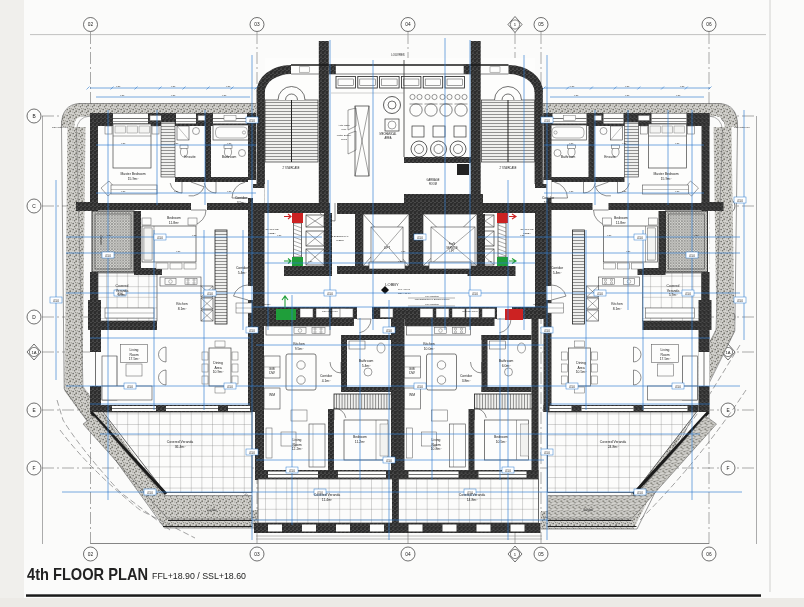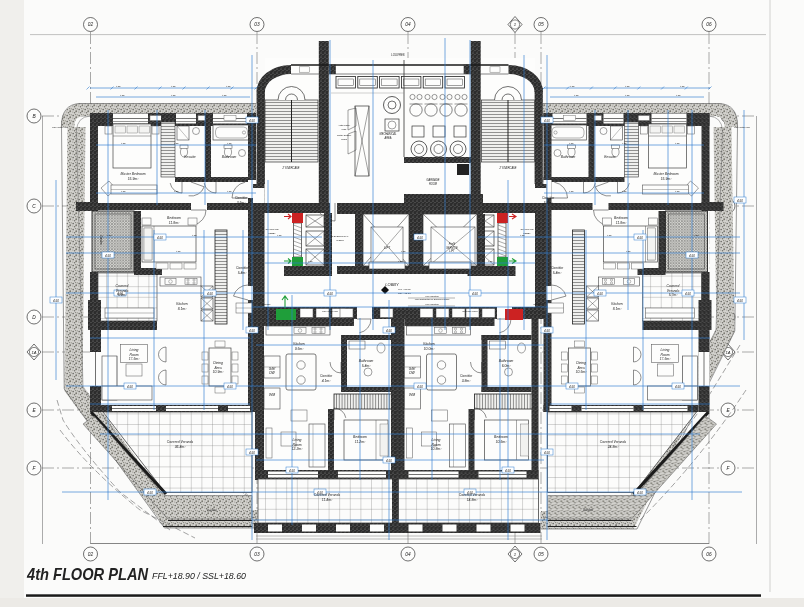--- a/index.html
+++ b/index.html
@@ -1,17 +1,17 @@
 <!DOCTYPE html>
 <html><head>
 <meta charset="utf-8">
 <style>
 html,body{margin:0;padding:0;}
 body{background:#f2f1ed;font-family:"Liberation Sans",sans-serif;}
-#page{position:relative;width:804px;height:607px;background:#fbfbfa;overflow:hidden;font-style:italic;}
+#page{position:relative;width:804px;height:607px;background:#fbfbfa;overflow:hidden;}
 svg text{font-family:"Liberation Sans",sans-serif;fill:#222;}
 </style>
 </head>
 <body>
 <div id="page">
 <svg width="804" height="607" viewBox="0 0 804 607">
 <defs>
 <pattern id="pw" width="4" height="4" patternUnits="userSpaceOnUse">
   <rect width="4" height="4" fill="#2d2d2d"></rect>
   <circle cx="1" cy="1" r="0.55" fill="#909090"></circle>

